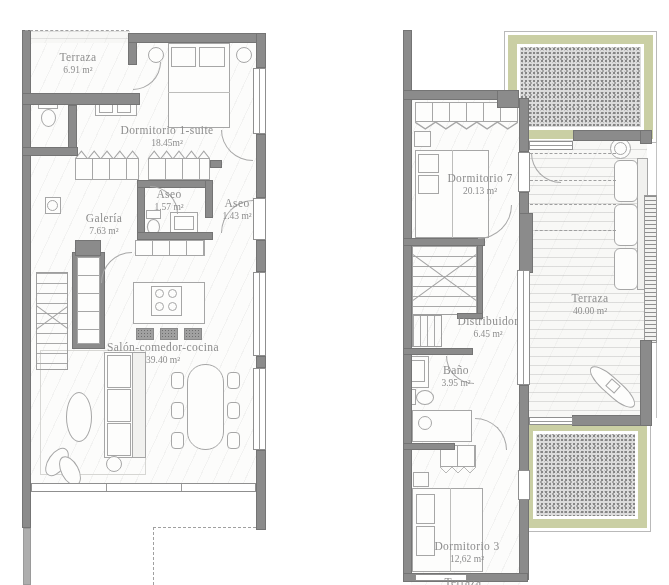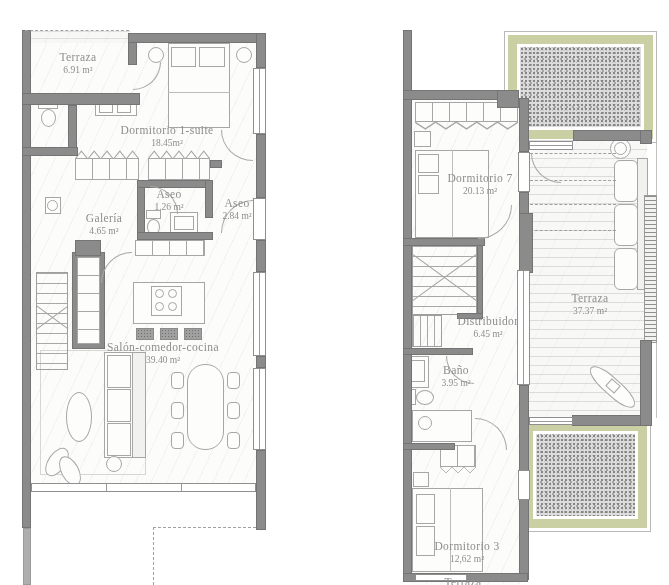--- a/index.html
+++ b/index.html
@@ -180,29 +180,29 @@
     <div class="lbl" style="left:78px;top:51px">
       <div class="nm">Terraza</div>
       <div class="ar">6.91 m²</div>
     </div>
     <div class="lbl" style="left:167px;top:124px">
       <div class="nm">Dormitorio 1-suite</div>
       <div class="ar">18.45m²</div>
     </div>
     <div class="lbl" style="left:169px;top:188px">
       <div class="nm">Aseo</div>
-      <div class="ar">1.26 m²</div>
+      <div class="ar">1.57 m²</div>
     </div>
     <div class="lbl" style="left:237px;top:197px">
       <div class="nm">Aseo</div>
-      <div class="ar">2.84 m²</div>
+      <div class="ar">1.43 m²</div>
     </div>
     <div class="lbl" style="left:104px;top:212px">
       <div class="nm">Galería</div>
-      <div class="ar">4.65 m²</div>
+      <div class="ar">7.63 m²</div>
     </div>
     <div class="lbl" style="left:163px;top:341px">
       <div class="nm">Salón-comedor-cocina</div>
       <div class="ar">39.40 m²</div>
     </div>
   </div>
 
   <div>
 
     <div class="gf" style="left:504px;top:31px;width:153px;height:112px">
@@ -298,21 +298,21 @@
     <div class="arc" style="left:446px;top:356px;width:28px;height:28px;border-left-width:1px;border-bottom-width:1px;border-bottom-left-radius:100%"></div>
     <div class="arc" style="left:475px;top:418px;width:32px;height:32px;border-right-width:1px;border-top-width:1px;border-top-right-radius:100%"></div>
     <div class="arc" style="left:531px;top:153px;width:30px;height:30px;border-left-width:1px;border-bottom-width:1px;border-bottom-left-radius:100%"></div>
 
     <div class="lbl" style="left:480px;top:172px">
       <div class="nm">Dormitorio 7</div>
       <div class="ar">20.13 m²</div>
     </div>
     <div class="lbl" style="left:590px;top:292px">
       <div class="nm">Terraza</div>
-      <div class="ar">37.37 m²</div>
+      <div class="ar">40.00 m²</div>
     </div>
     <div class="lbl" style="left:488px;top:315px">
       <div class="nm">Distribuidor</div>
       <div class="ar">6.45 m²</div>
     </div>
     <div class="lbl" style="left:456px;top:364px">
       <div class="nm">Baño</div>
       <div class="ar">3.95 m²</div>
     </div>
     <div class="lbl" style="left:467px;top:540px">

